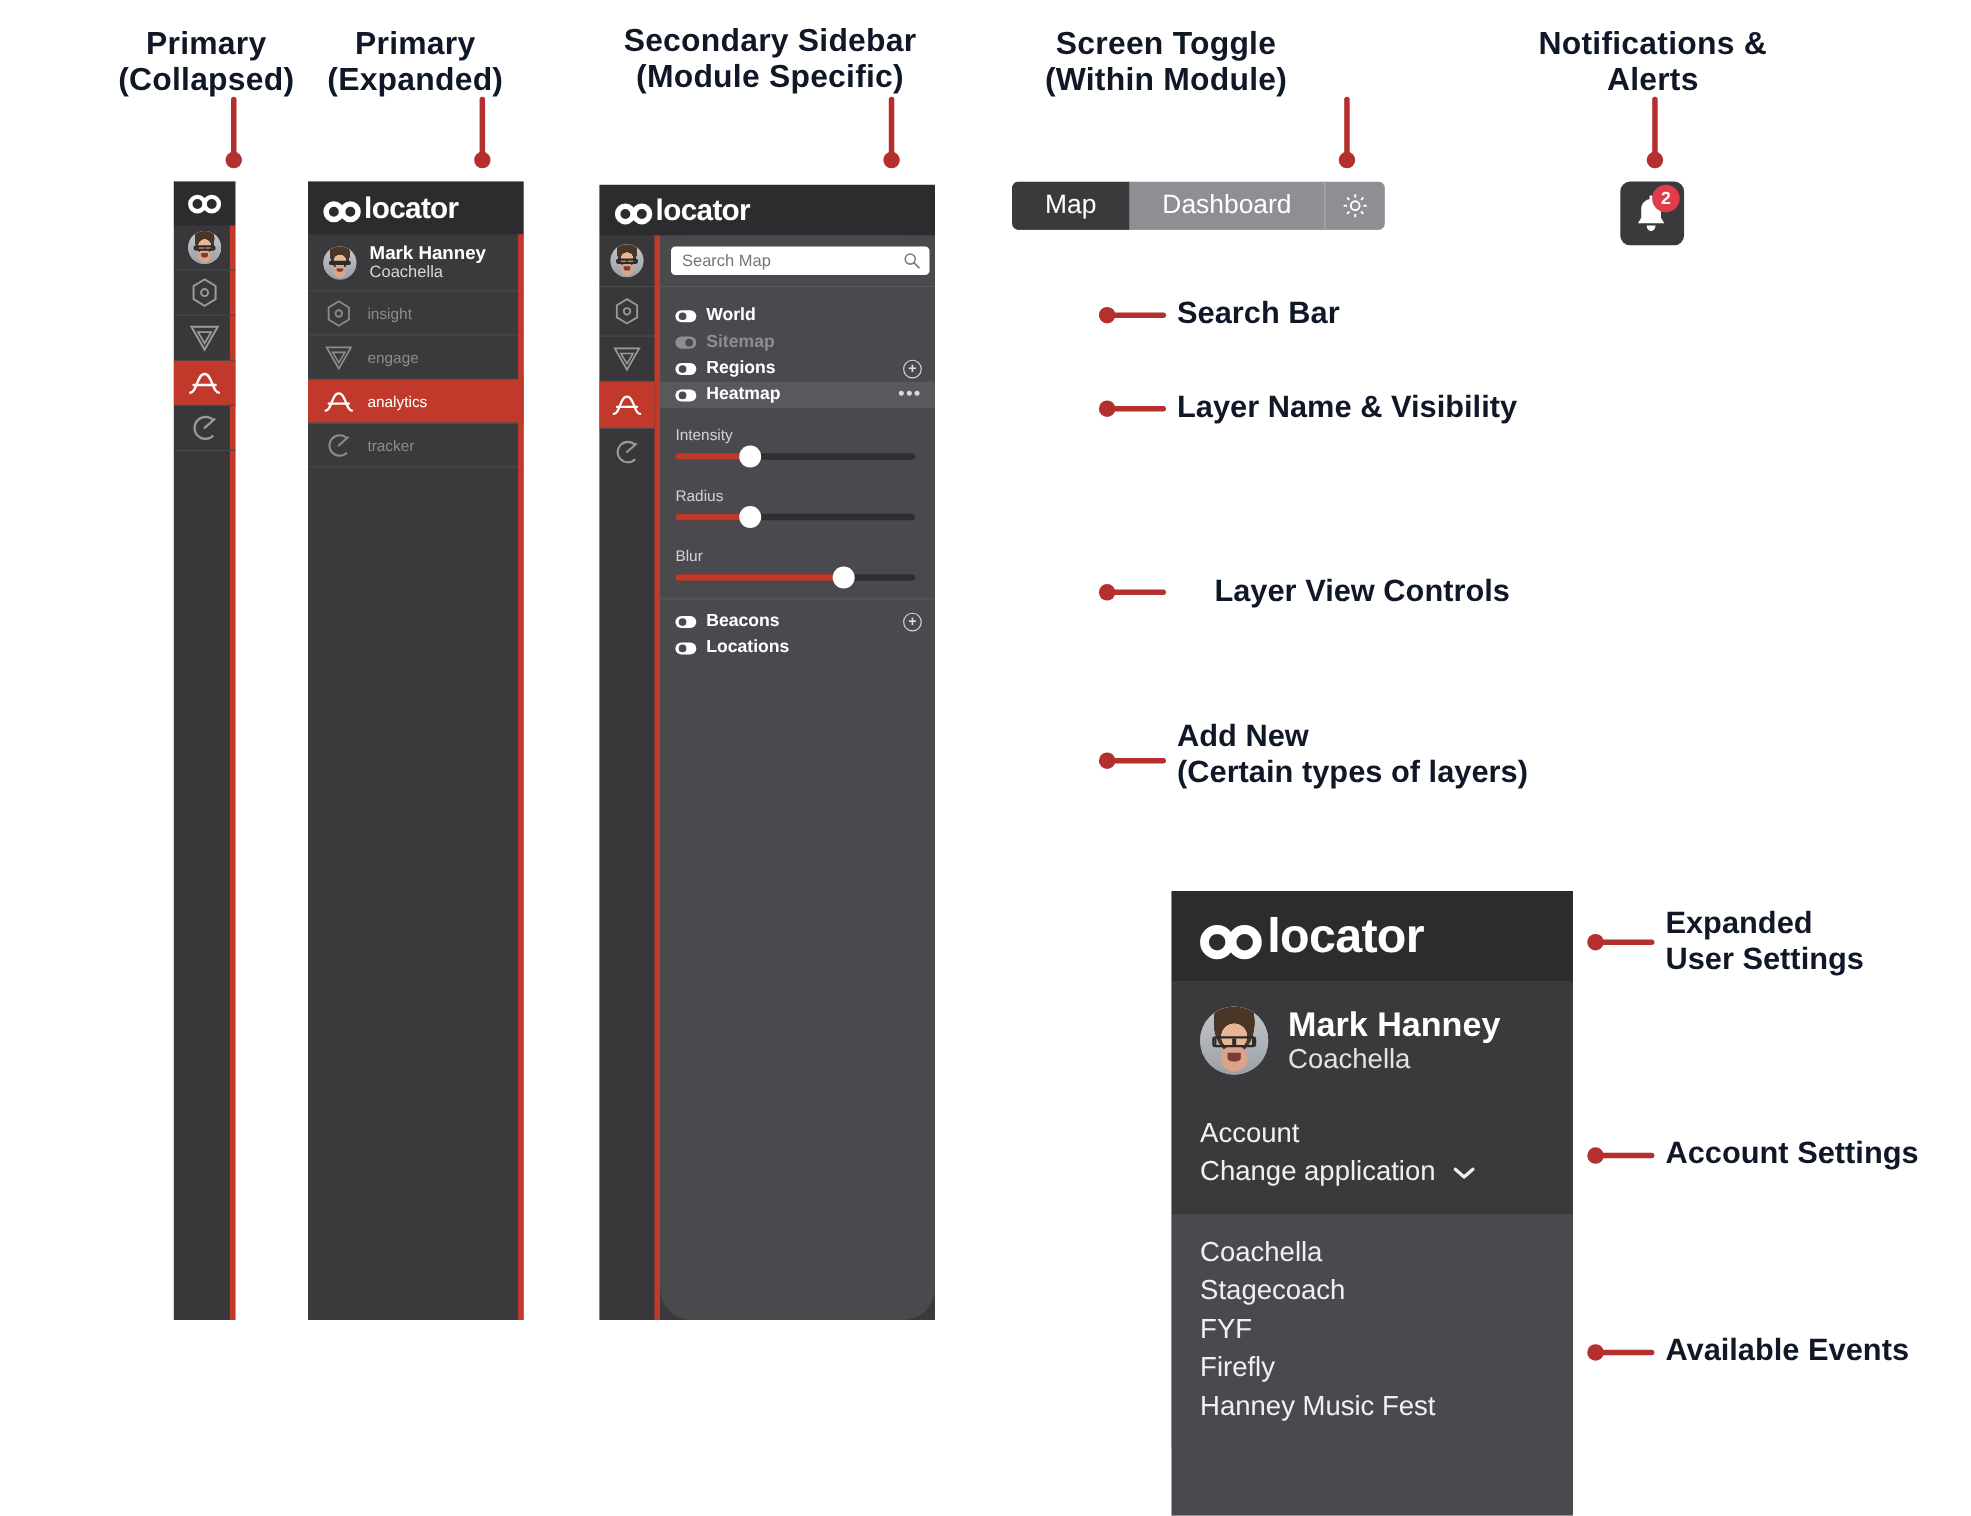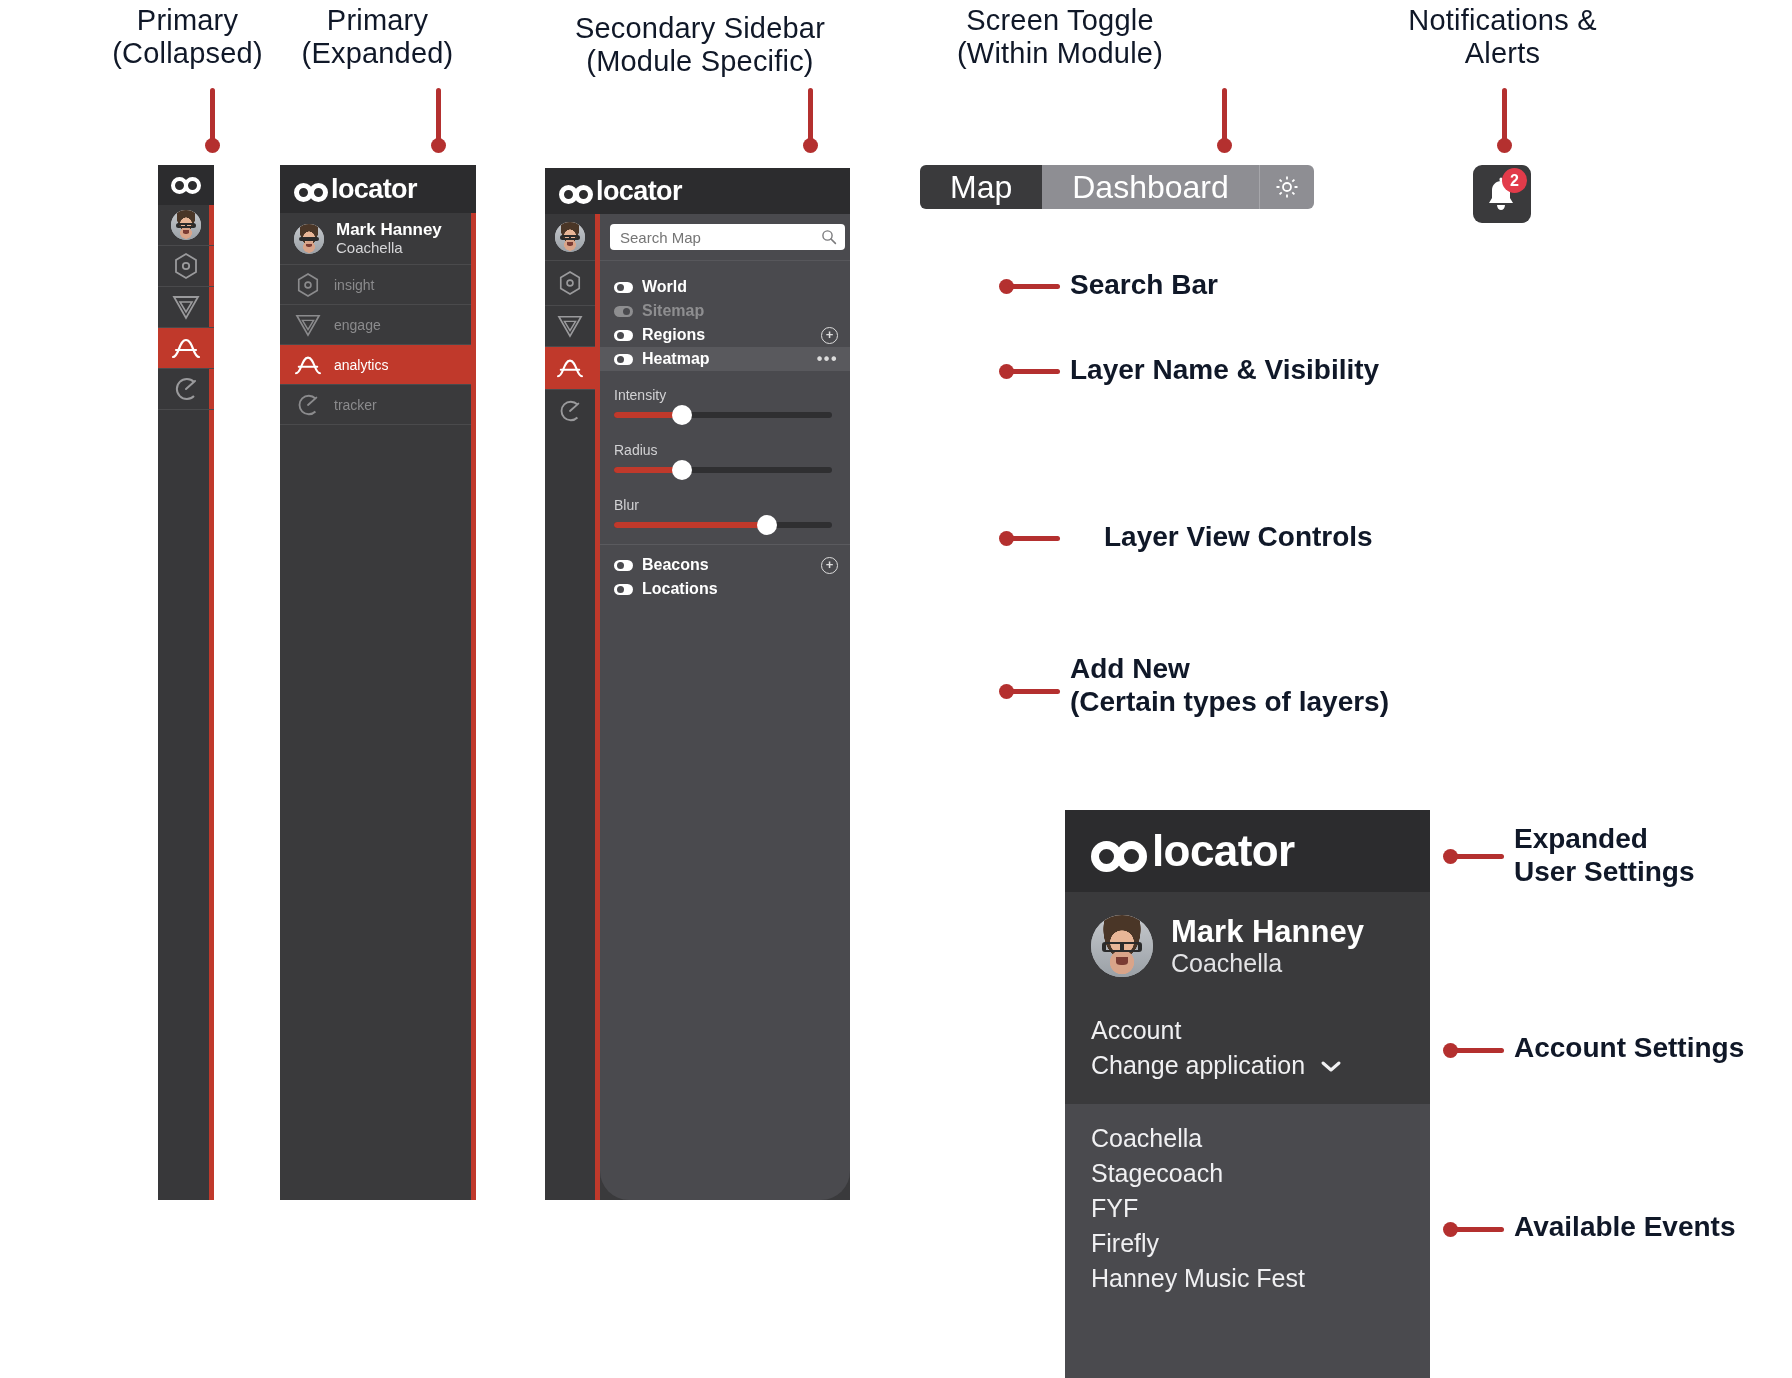--- a/index.html
+++ b/index.html
@@ -8,24 +8,25 @@
     background:#ffffff;
     font-family:"Liberation Sans", sans-serif;
     position:relative;
     overflow:hidden;
     color:#111827;
   }
   .annot-title{
     position:absolute;
     text-align:center;
     font-size:29px;
-    font-weight:400;
+    font-weight:700;
     line-height:1.15;
     color:#101828;
     letter-spacing:.2px;
+    margin-top:20px;
   }
   .leader-v{position:absolute;background:#b4302f;width:5px;border-radius:3px;}
   .leader-dot{position:absolute;width:15px;height:15px;border-radius:50%;background:#b4302f;}
   .leader-h{position:absolute;background:#b4302f;height:5px;border-radius:3px;}
   .callout{
     position:absolute;
     font-size:28px;
     font-weight:700;
     color:#101828;
     line-height:1.18;
@@ -96,21 +97,21 @@
   .addbtn{width:17px;height:17px;border-radius:50%;border:1.6px solid #dcdcdc;color:#dcdcdc;font-size:13px;line-height:14px;text-align:center;box-sizing:border-box;}
   .dots{color:#dcdcdc;font-size:16px;letter-spacing:1.5px;line-height:10px;}
   .ctrl{padding:6px 18px 2px 14px;}
   .ctrl-label{color:#d2d2d4;font-size:14px;margin-bottom:9px;}
   .slider{position:relative;height:6px;background:#2f2f31;border-radius:3px;}
   .slider .fill{position:absolute;left:0;top:0;height:6px;background:#c0392b;border-radius:3px;}
   .slider .knob{position:absolute;top:-7px;width:20px;height:20px;border-radius:50%;background:#fff;}
 
   
   #screentoggle{position:absolute;left:920px;top:165px;height:44px;display:flex;border-radius:6px;overflow:hidden;}
-  .seg{display:flex;align-items:center;justify-content:center;font-size:32px;color:#ffffff;padding:0 30px;}
+  .seg{display:flex;align-items:center;justify-content:center;font-size:24px;color:#ffffff;padding:0 30px;}
   .seg.on{background:#3a3a3c;}
   .seg.off{background:#8e8e93;}
   .seg.gear{background:#8e8e93;padding:0 14px;border-left:1px solid #a6a6aa;}
 
   
   #notif{position:absolute;left:1473px;top:165px;width:58px;height:58px;background:#3a3a3c;border-radius:9px;}
   .badge{position:absolute;right:4px;top:3px;width:25px;height:25px;border-radius:50%;background:#e23b4a;color:#fff;font-size:16px;font-weight:700;display:flex;align-items:center;justify-content:center;}
 
   
   #usersettings{position:absolute;left:1065px;top:810px;width:365px;height:568px;background:#4a4a4e;overflow:hidden;}
@@ -124,21 +125,21 @@
   #us-events .ev{margin:6px 0;}
   #us-logout{background:#3a3a3c;padding:14px 26px;box-sizing:border-box;color:#f0f0f2;font-size:25px;}
 </style>
 </head>
 <body>
 
 <div class="annot-title" style="left:80px;top:4px;width:215px;">Primary
 (Collapsed)</div>
 <div class="annot-title" style="left:270px;top:4px;width:215px;">Primary
 (Expanded)</div>
-<div class="annot-title" style="left:560px;top:12px;width:280px;">Secondary Sidebar
+<div class="annot-title" style="left:560px;top:1px;width:280px;">Secondary Sidebar
 (Module Specific)</div>
 <div class="annot-title" style="left:935px;top:4px;width:250px;">Screen Toggle
 (Within Module)</div>
 <div class="annot-title" style="left:1380px;top:4px;width:245px;">Notifications
 &amp; Alerts</div>
 
 <div class="leader-v" style="left:210px;top:88px;height:58px;"></div>
 <div class="leader-dot" style="left:205px;top:138px;"></div>
 <div class="leader-v" style="left:436px;top:88px;height:58px;"></div>
 <div class="leader-dot" style="left:431px;top:138px;"></div>

